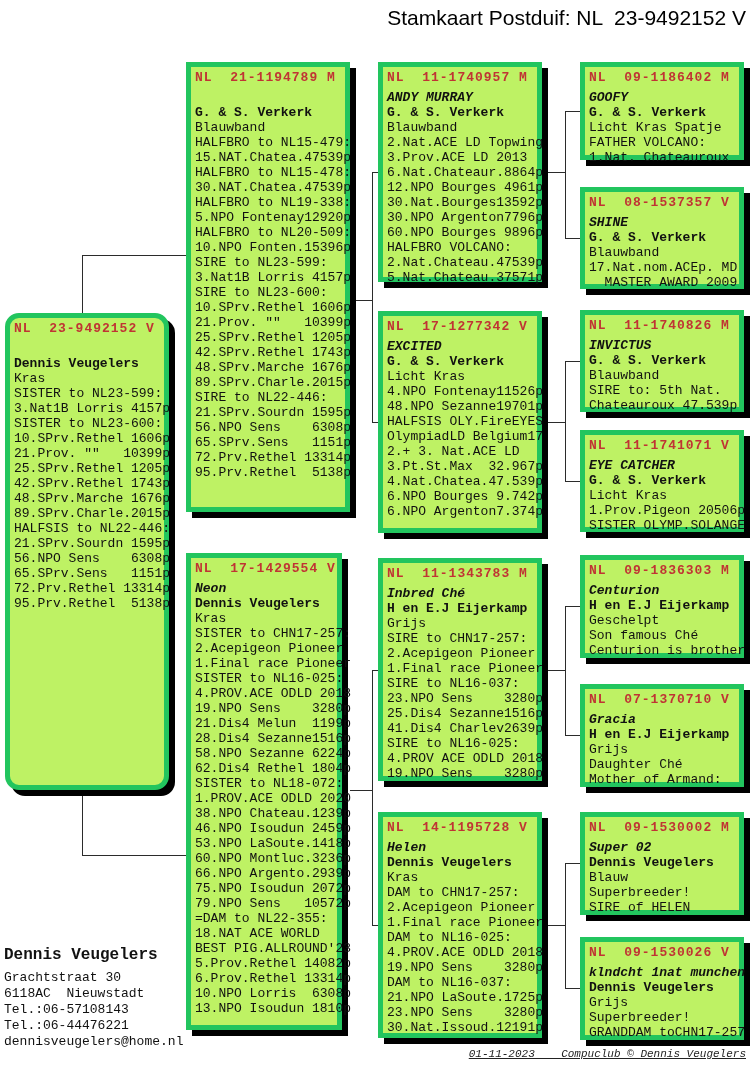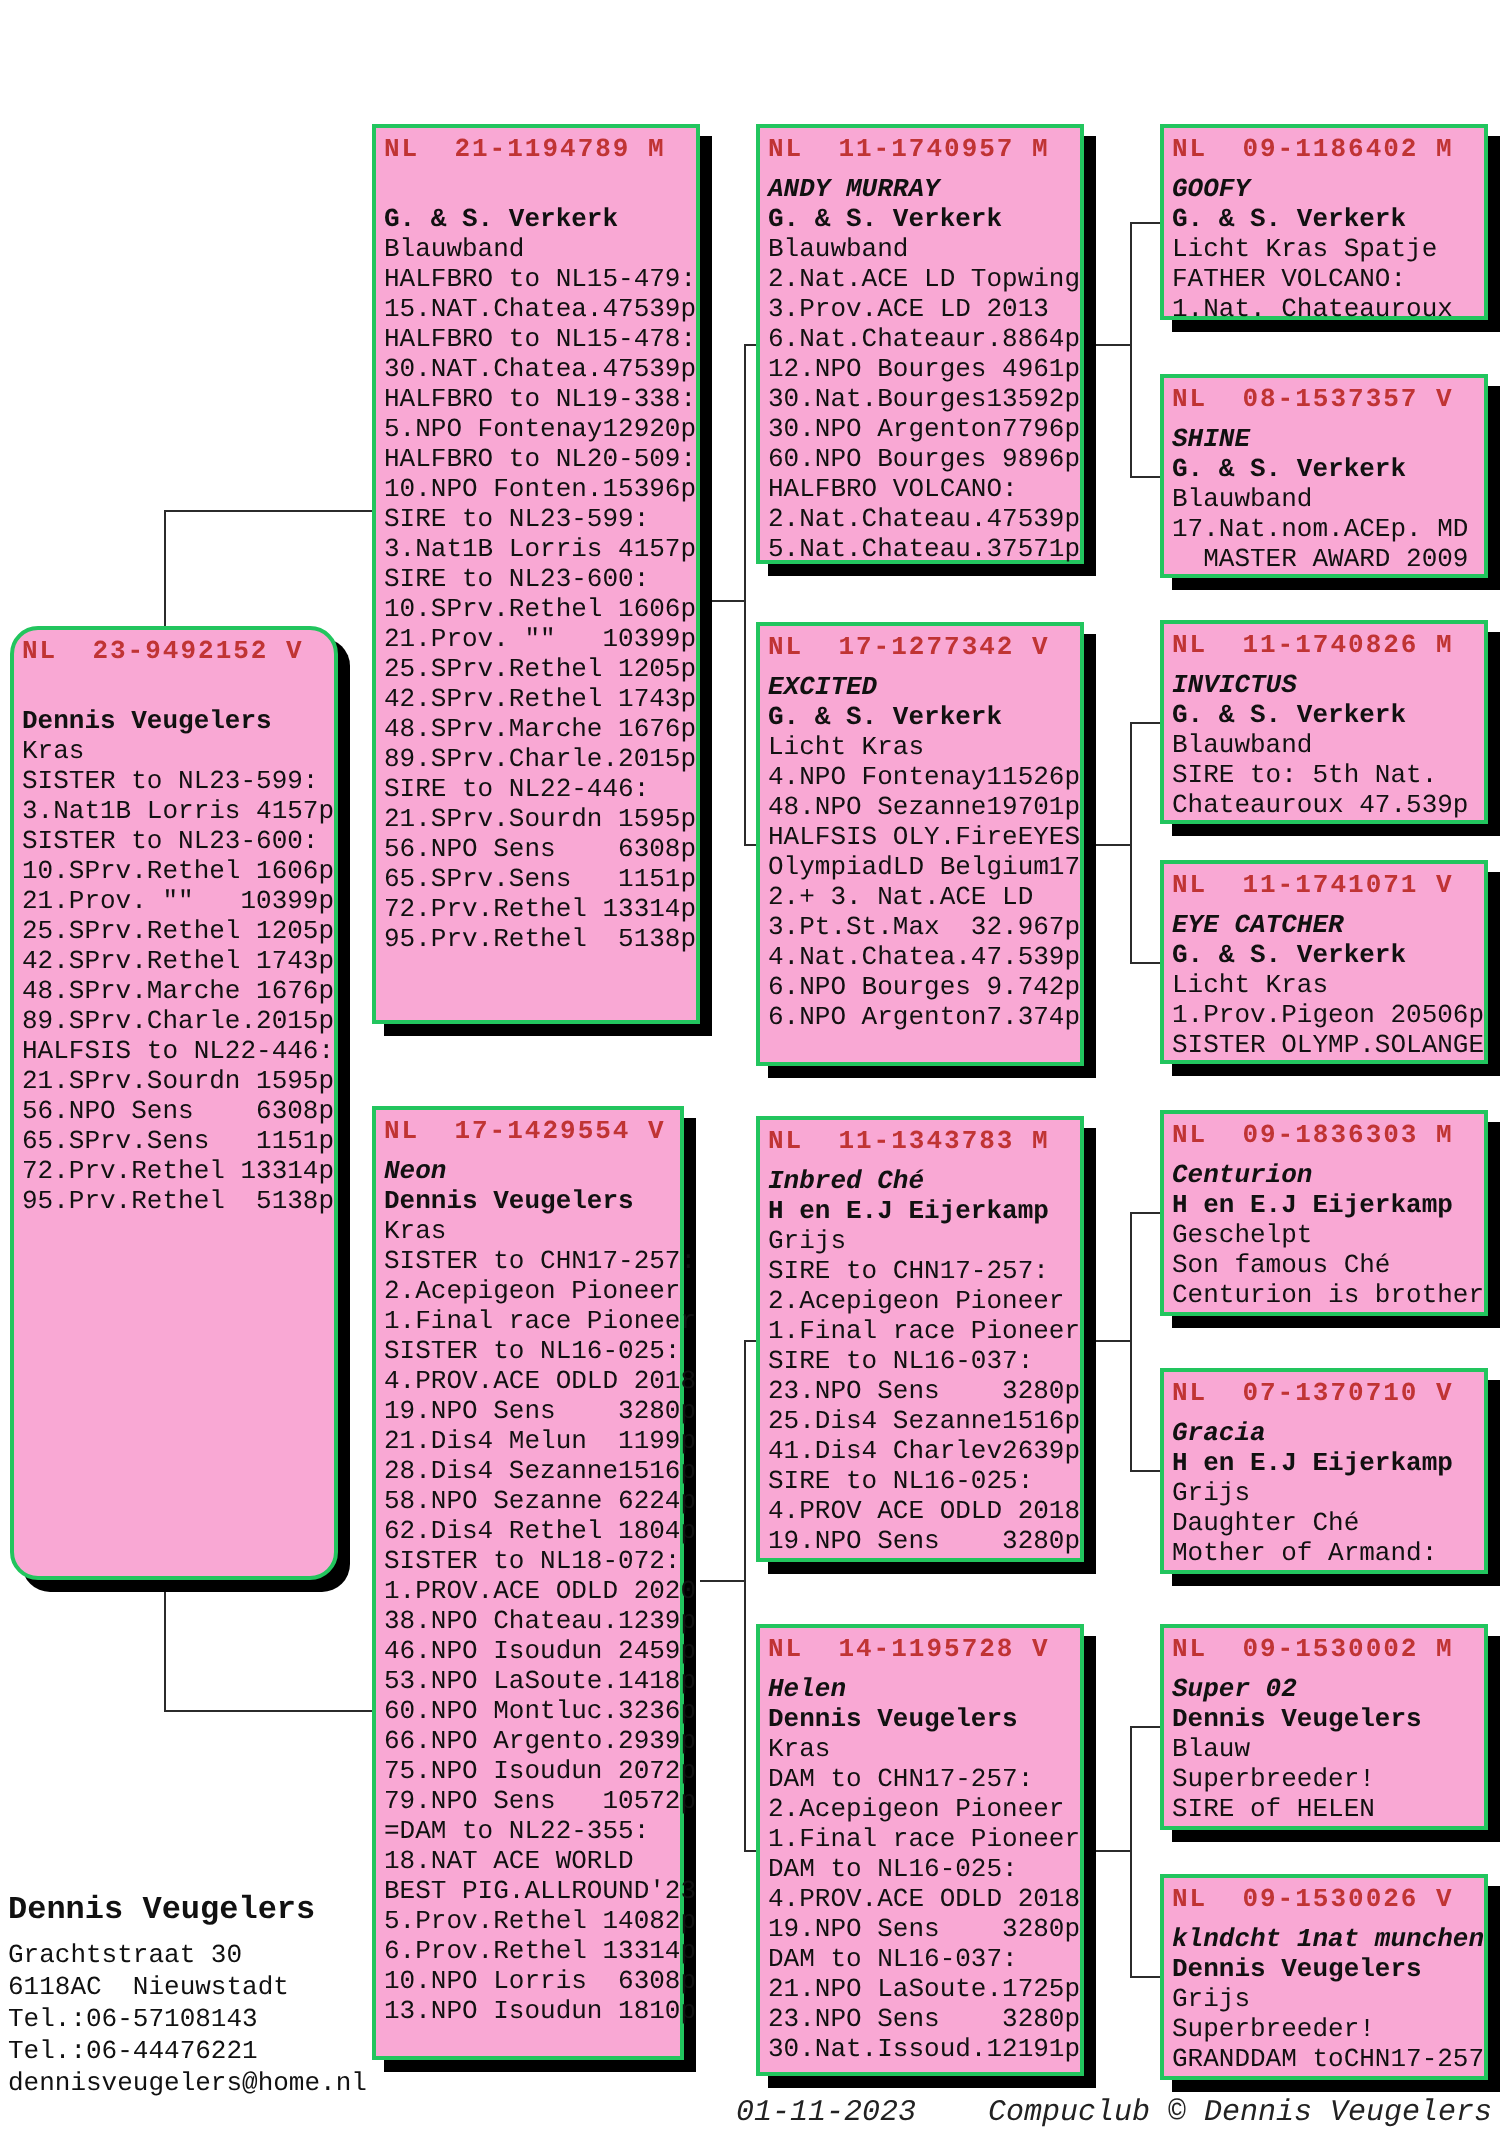--- a/index.html
+++ b/index.html
@@ -1,33 +1,34 @@
 <!DOCTYPE html>
 <html><head>
 <meta charset="utf-8">
 <style>
   html,body{margin:0;padding:0;background:#ffffff;}
   body{width:750px;height:1077px;position:relative;font-family:"Liberation Mono","DejaVu Sans Mono",monospace;color:#111;}
   #sheet{position:absolute;left:0;top:0;width:750px;height:1077px;background:#fff;overflow:hidden;}
   #title{position:absolute;top:6px;right:4px;font-family:"Liberation Sans",sans-serif;font-size:21px;color:#000;white-space:pre;}
-  .box{position:absolute;background:#f9a8d4;border:2px solid #22c55e;box-shadow:6px 6px 0 #000;box-sizing:border-box;padding:3px 1px 0 4px;}
+  .box{position:absolute;background:#bef264;border:5px solid #22c55e;box-shadow:6px 6px 0 #000;box-sizing:border-box;padding:3px 1px 0 4px;}
   .ring{color:#c03434;font-weight:bold;font-size:13px;line-height:16px;letter-spacing:1px;white-space:pre;margin-bottom:4px;}
   .bline{font-size:13px;line-height:15px;min-height:15px;white-space:pre;color:#111;}
   .bline.name{font-style:italic;font-weight:bold;}
   .bline.owner{font-weight:bold;}
   .seg{position:absolute;background:#2b2b2b;}
   #owner-block{position:absolute;left:4px;top:946px;}
   .owner-name{font-weight:bold;font-size:16px;line-height:18px;margin-bottom:6px;white-space:pre;}
   .owner-line{font-size:13px;line-height:16px;white-space:pre;}
-  #footer{position:absolute;right:4px;top:1048px;font-size:15px;font-style:italic;white-space:pre;color:#222;}
+  #footer{position:absolute;right:4px;top:1048px;font-size:11px;font-style:italic;white-space:pre;color:#222;text-decoration:underline;}
 </style>
 </head>
 <body>
 
 <div id="sheet">
+  <div id="title">Stamkaart Postduif: NL  23-9492152 V</div>
   <div id="connectors">
       <div class="seg" style="left: 82px; top: 255px; width: 104px; height: 1px;"></div>
       <div class="seg" style="left: 82px; top: 255px; width: 1px; height: 58px;"></div>
       <div class="seg" style="left: 82px; top: 855px; width: 104px; height: 1px;"></div>
       <div class="seg" style="left: 82px; top: 790px; width: 1px; height: 65px;"></div>
       <div class="seg" style="left: 350px; top: 300px; width: 22px; height: 1px;"></div>
       <div class="seg" style="left: 372px; top: 172px; width: 1px; height: 250px;"></div>
       <div class="seg" style="left: 372px; top: 172px; width: 6px; height: 1px;"></div>
       <div class="seg" style="left: 372px; top: 422px; width: 6px; height: 1px;"></div>
       <div class="seg" style="left: 350px; top: 790px; width: 22px; height: 1px;"></div>

